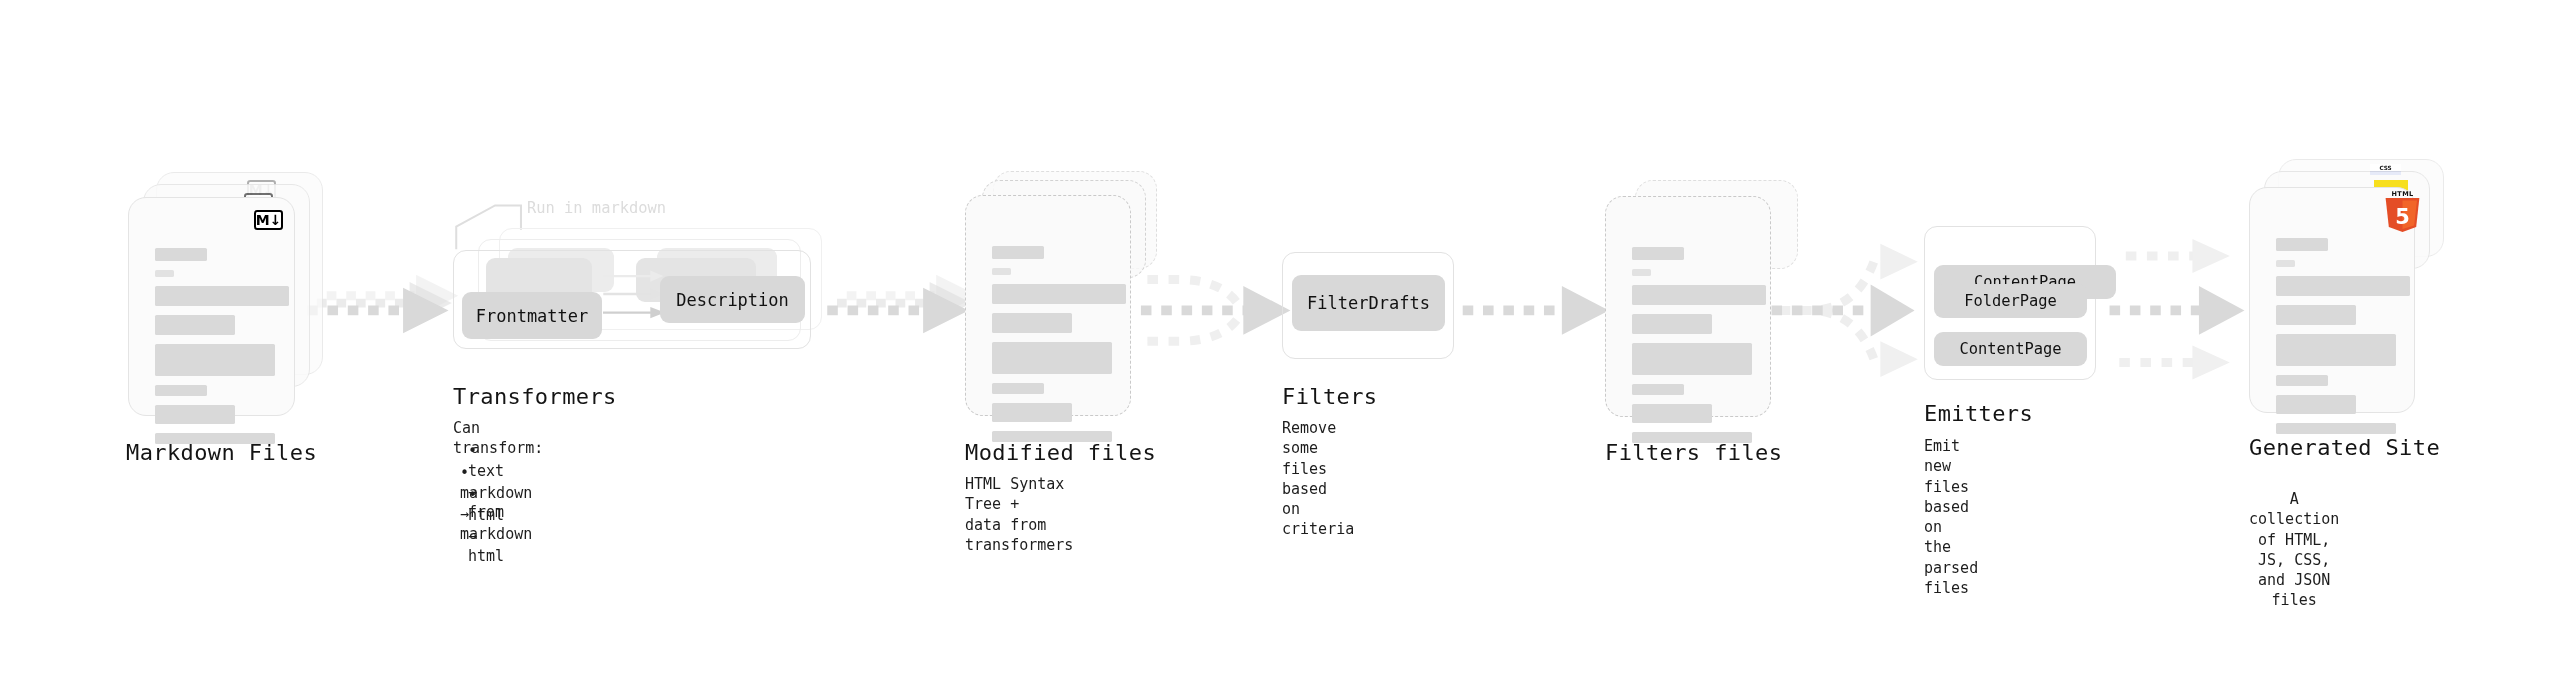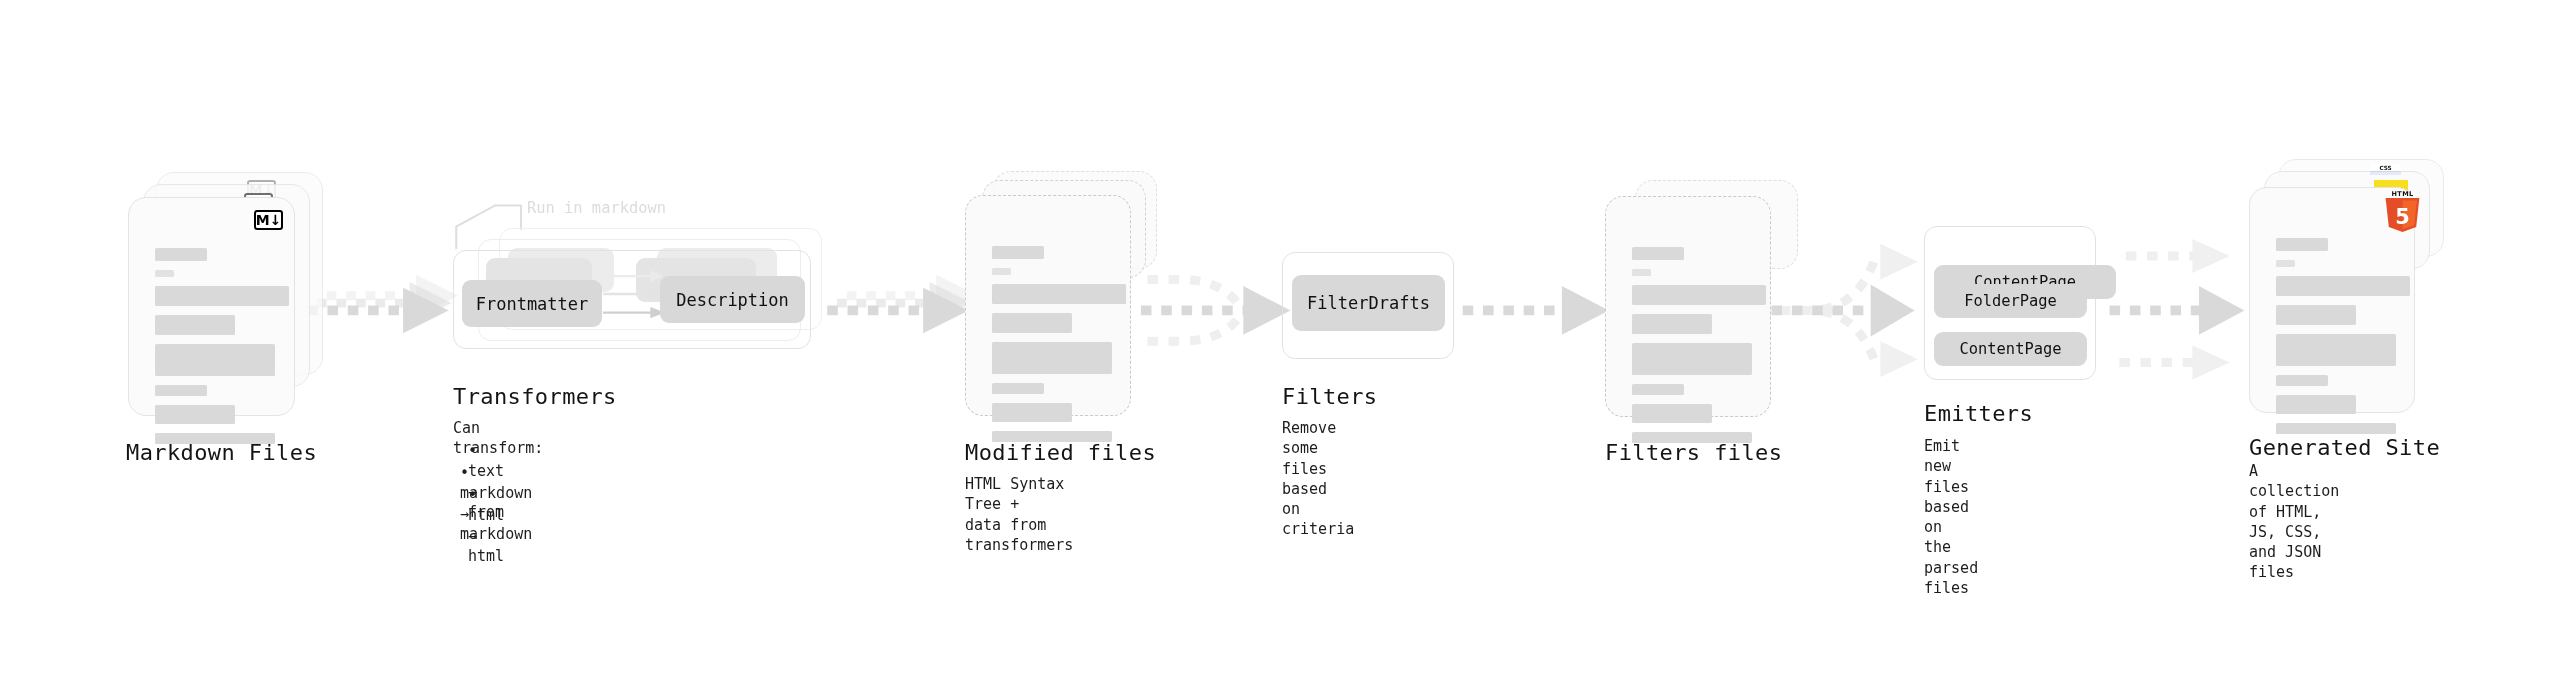--- a/index.html
+++ b/index.html
@@ -204,21 +204,21 @@
 
     <svg class="abs" style="left:603px;top:268px;width:106px;height:73px;" viewBox="0 0 130 90">
       <line x1="0" y1="10" x2="62" y2="10" stroke="#ebebeb" stroke-width="3"></line>
       <polygon points="58,3 74,10 58,17" fill="#ebebeb"></polygon>
       <line x1="0" y1="32" x2="62" y2="32" stroke="#e3e3e3" stroke-width="3"></line>
       <polygon points="58,25 74,32 58,39" fill="#e3e3e3"></polygon>
       <line x1="-8" y1="55" x2="62" y2="55" stroke="#cfcfcf" stroke-width="3"></line>
       <polygon points="58,48 76,55 58,62" fill="#cfcfcf"></polygon>
     </svg>
 
-    <div class="pill" style="left:462px;top:280px;width:140px;height:47px;">Frontmatter</div>
+    <div class="pill" style="left:462px;top:292px;width:140px;height:47px;">Frontmatter</div>
     <div class="pill" style="left:660px;top:276px;width:145px;height:47px;">Description</div>
 
     <div class="title" style="left:453px;top:384px;">Transformers</div>
     <div class="caption" style="left:453px;top:418px;">Can transform:</div>
     <div class="caption" style="left:468px;top:441px;">• text → from</div>
     <div class="caption" style="left:460px;top:463px;">• markdown → markdown</div>
     <div class="caption" style="left:468px;top:485px;">• html → html</div>
   </div>
 
   <div class="abs">
@@ -305,18 +305,18 @@
       <div style="font-family:'DejaVu Sans','Liberation Sans',sans-serif;font-size:6.5px;font-weight:bold;
                   letter-spacing:0.4px;text-align:center;color:#111;line-height:7.3px;">HTML</div>
       <svg viewBox="0 0 46 42" style="width:37px;height:34px;display:block;">
         <polygon points="2,0 44,0 40,36 23,42 6,36" fill="#E44D26"></polygon>
         <polygon points="23,3 41,3 37.5,34 23,38.5" fill="#F16529"></polygon>
         <text x="23" y="32" text-anchor="middle" font-family="DejaVu Sans, Liberation Sans, sans-serif" font-size="26" font-weight="bold" fill="#ffffff">5</text>
       </svg>
     </div>
 
     <div class="title" style="left:2249px;top:435px;">Generated Site</div>
-    <div class="caption" style="left:2249px;top:461px;">A collection of HTML,
+    <div class="caption" style="left:2249px;top:489px;text-align:center;">A collection of HTML,
 JS, CSS, and JSON files</div>
   </div>
 
 </div>
 
 
 </body></html>

